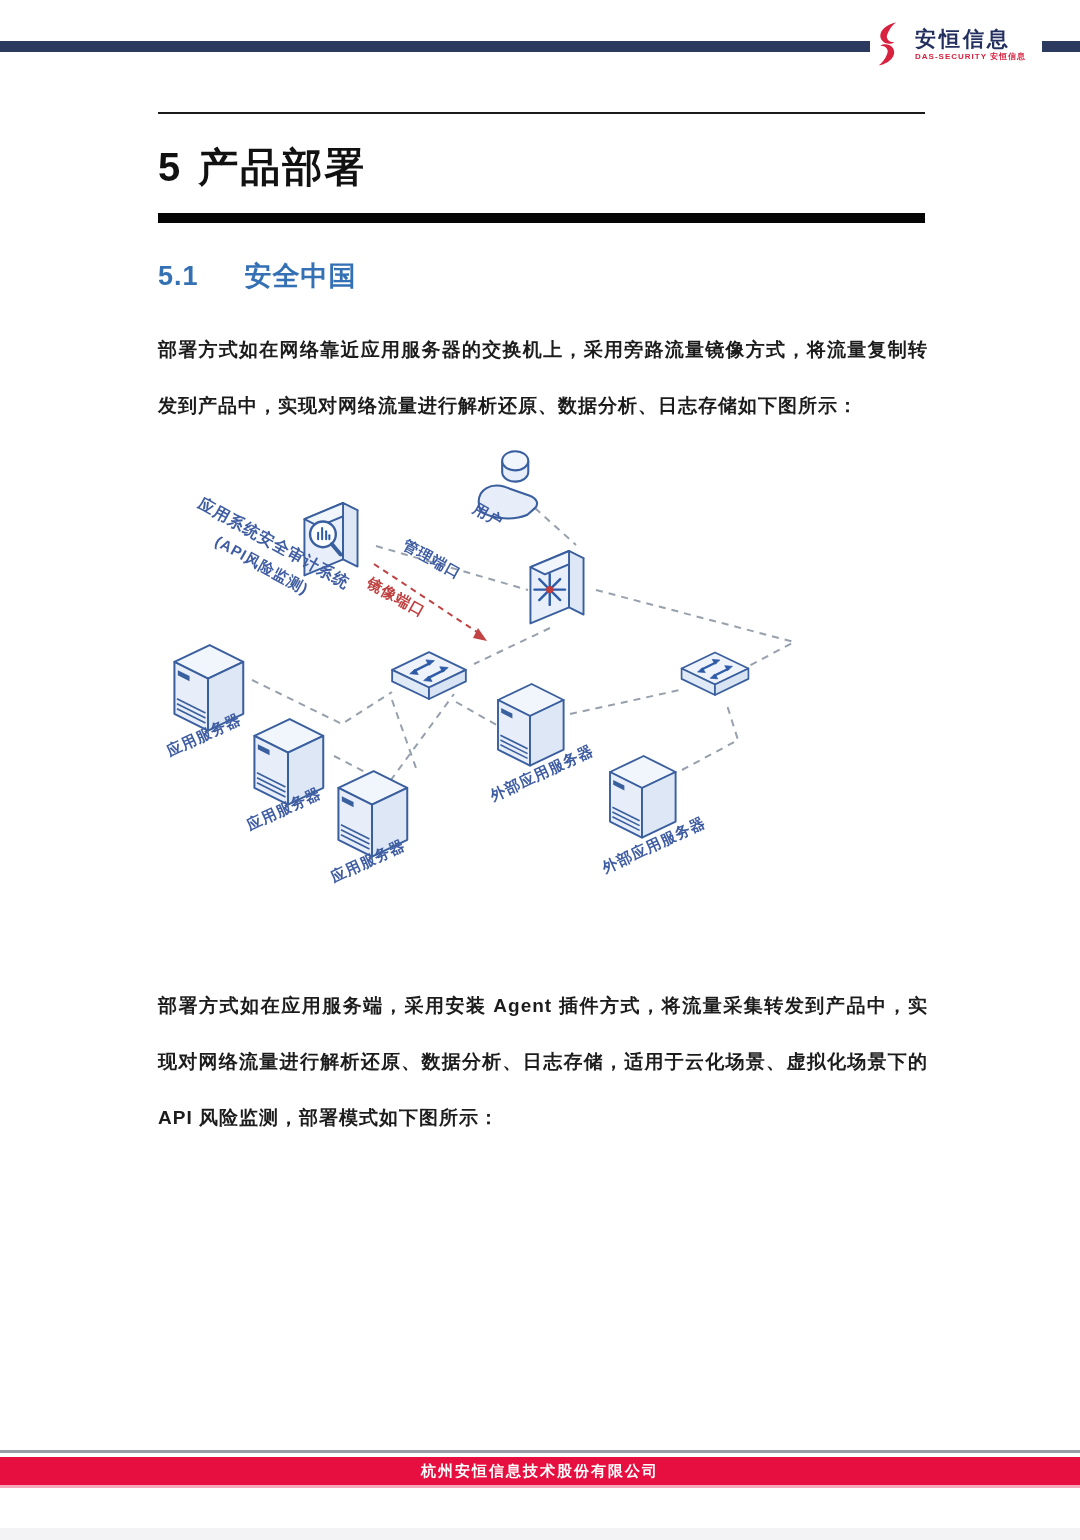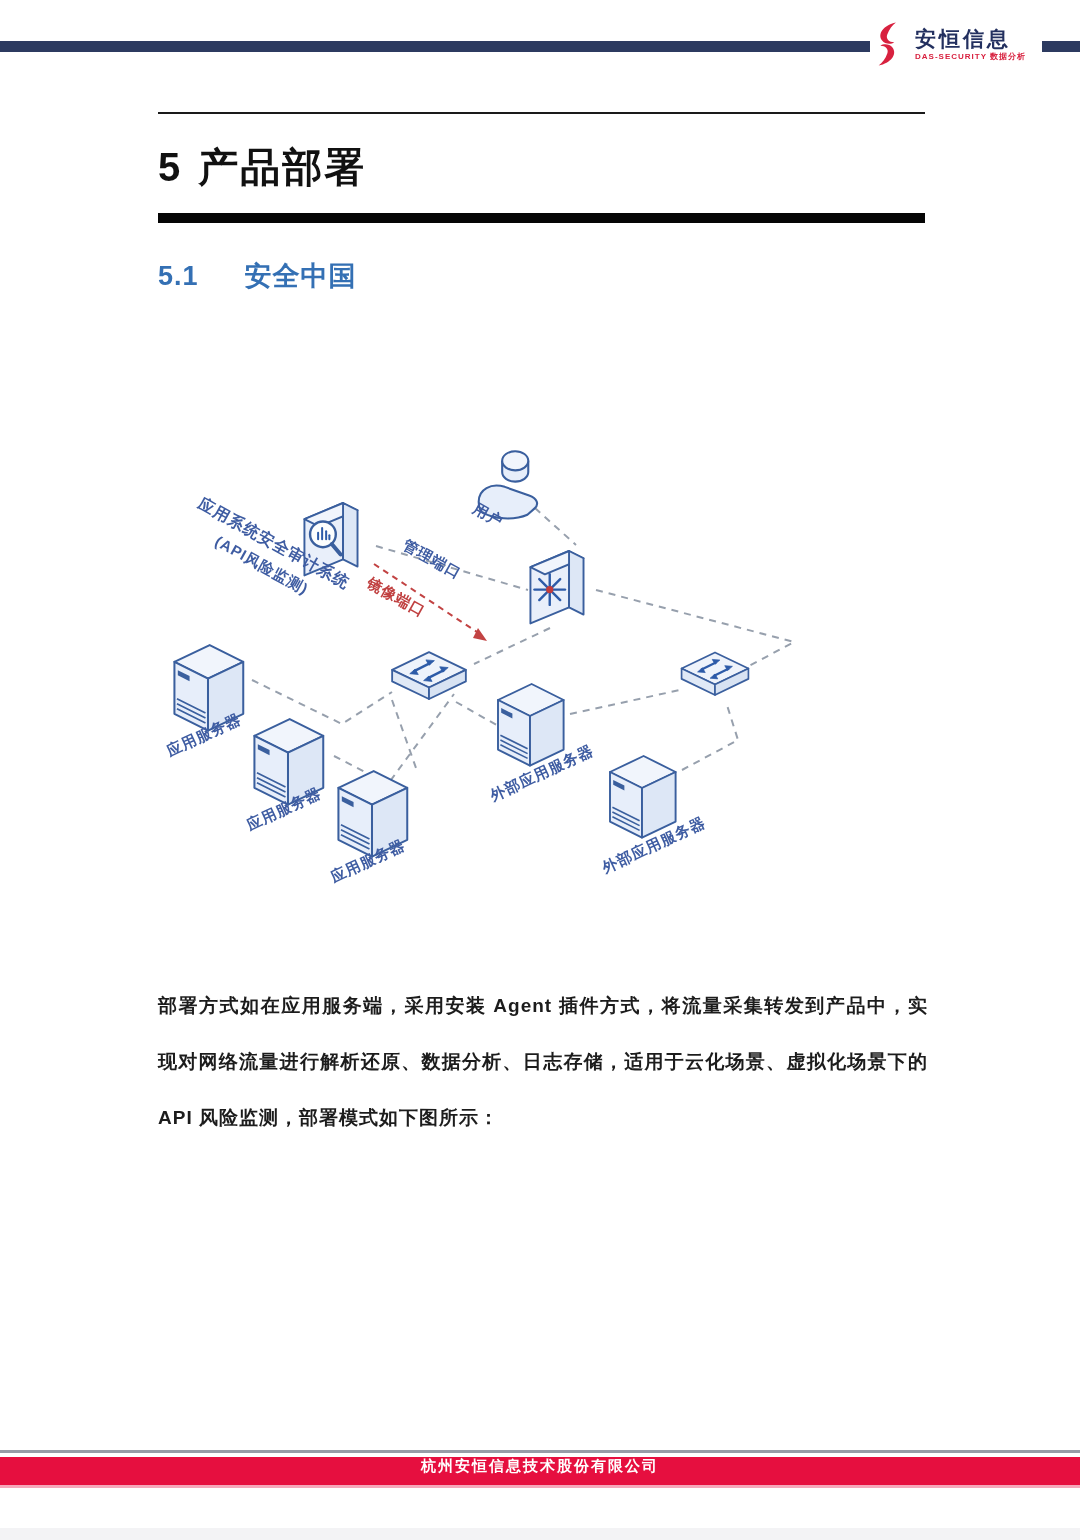--- a/index.html
+++ b/index.html
@@ -34,21 +34,21 @@
   .iso-label{position:absolute;font-size:15px;font-weight:700;color:#3e5ca2;letter-spacing:1px;
         white-space:nowrap;text-align:center;}
   .rot-dn{transform:rotate(29deg);} 
   .rot-up{transform:rotate(-25deg);} 
   .lbl-red{color:#c04040;}
   .lbl-audit{line-height:1.55;font-size:16px;}
   .lbl-audit .sub{font-size:15px;}
   
   .footer-hairline{position:absolute;left:0;top:1450px;width:1080px;height:3px;background:#424a5e;opacity:.55;}
   .footer-bar{position:absolute;left:0;top:1457px;width:1080px;height:28px;background:#e60f3f;
-        border-bottom:3px solid #f6a7ba;display:flex;justify-content:center;}
+        border-bottom:3px solid #f6a7ba;display:flex;align-items:center;justify-content:center;}
   .footer-bar span{color:#ffffff;font-size:15px;font-weight:700;letter-spacing:2px;}
   .bottom-strip{position:absolute;left:0;top:1528px;width:1080px;height:12px;background:#f3f3f5;}
   .defs-hidden{position:absolute;width:0;height:0;overflow:hidden;}
 </style>
 </head>
 <body>
 
 <svg class="defs-hidden" aria-hidden="true">
   <defs>
     <g id="sym-server" stroke="#3a5f9e" stroke-width="2.4" stroke-linejoin="round">
@@ -108,35 +108,36 @@
 
   <div class="top-bar"></div>
 
   <div class="logo">
     <svg class="logo-mark" viewBox="0 0 44 52">
       <path d="M30,1 C16,4 8,14 14,22 C17,26 24,27 28,24 C22,24 18,20 20,15 C22,9 26,4 30,1 Z" fill="#d8213f"></path>
       <path d="M10,51 C24,48 32,38 26,30 C23,26 16,25 12,28 C18,28 22,32 20,37 C18,43 14,48 10,51 Z" fill="#d8213f"></path>
     </svg>
     <div class="logo-text">
       <div class="logo-brand">安恒信息</div>
-      <div class="logo-sub">DAS-SECURITY 数据分析</div>
+      <div class="logo-sub">DAS-SECURITY 安恒信息</div>
     </div>
   </div>
 
   <div class="title-block">
     <div class="chapter-title">
       <span class="num">5</span><span>产品部署</span>
     </div>
     <div class="title-bar"></div>
   </div>
 
   <div class="section-heading sh-1">
     <span class="sec-num">5.1</span>
     <span class="sec-title">安全中国</span>
   </div>
+  <p class="body-text p-1">部署方式如在网络靠近应用服务器的交换机上，采用旁路流量镜像方式，将流量复制转发到产品中，实现对网络流量进行解析还原、数据分析、日志存储如下图所示：</p>
 
   <div class="diagram">
     <svg class="edges" viewBox="0 0 790 470">
       <g fill="none" stroke="#97a0ad" stroke-width="2" stroke-dasharray="7,6">
         <path d="M385,66 L426,103"></path>
         <path d="M226,104 L378,148"></path>
         <path d="M400,186 L324,222"></path>
         <path d="M446,148 L644,200 L584,232"></path>
         <path d="M102,238 L192,282 L242,250"></path>
         <path d="M184,314 L238,342 L304,252"></path>

